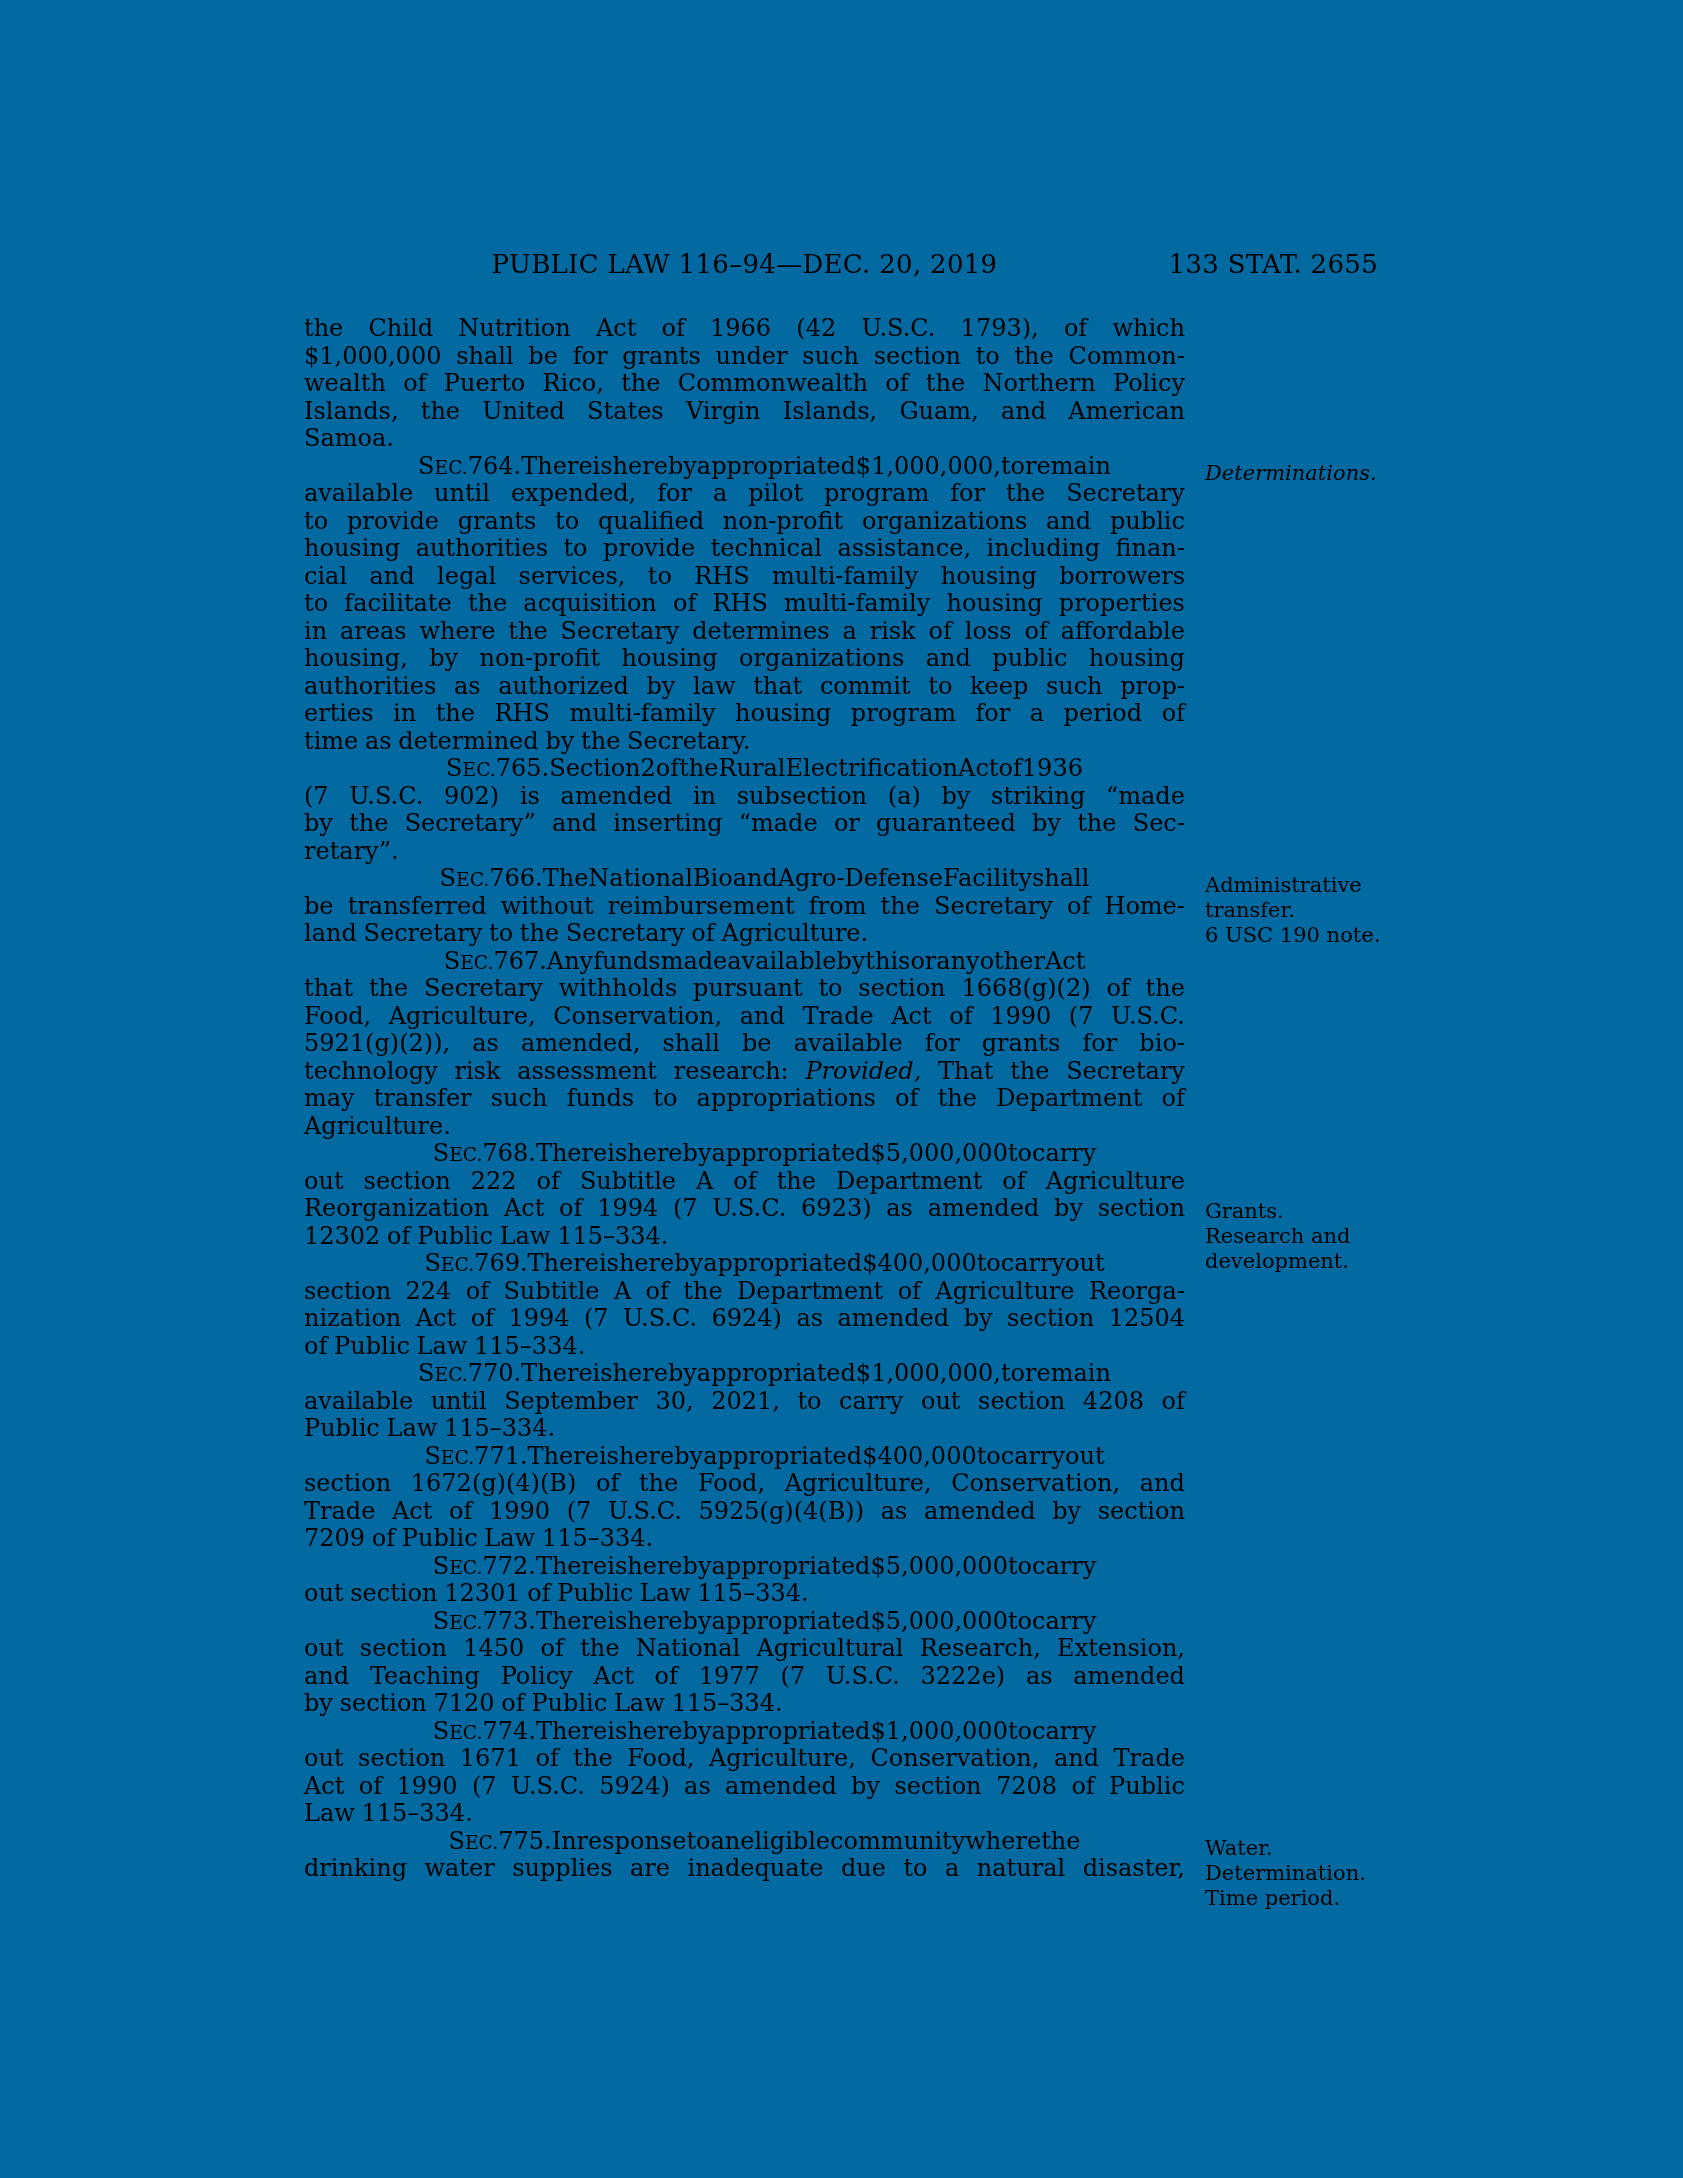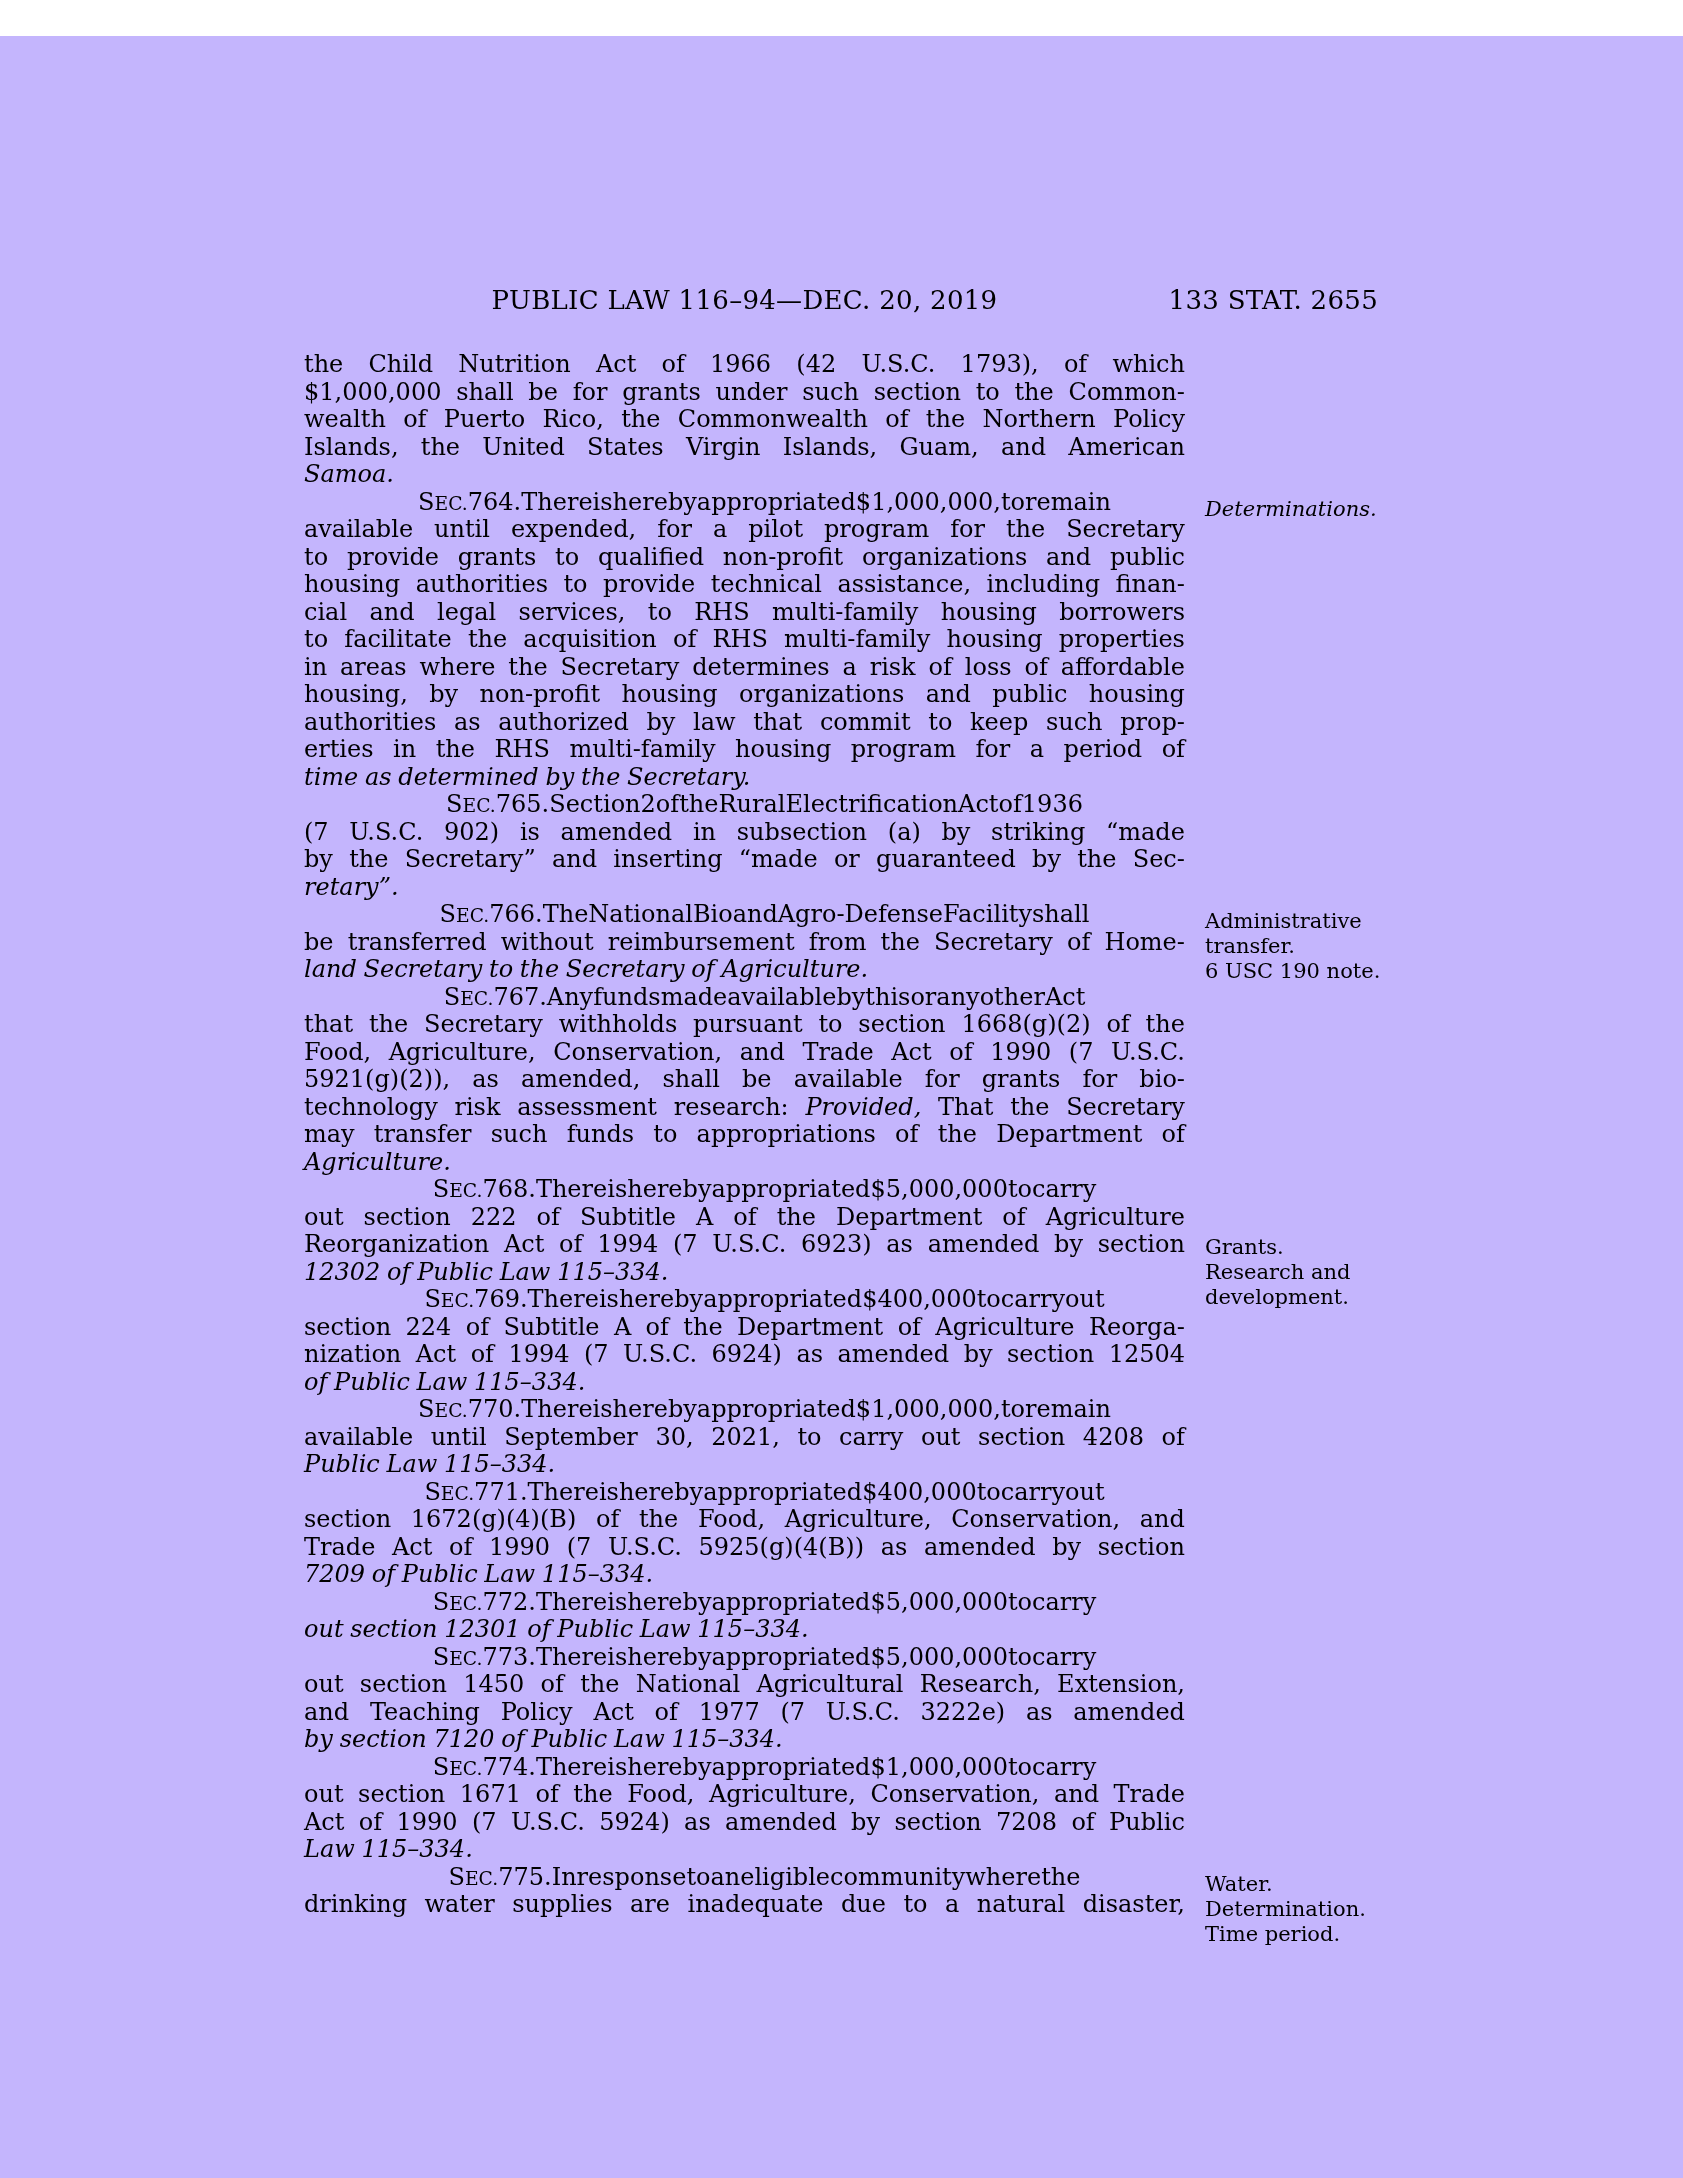--- a/index.html
+++ b/index.html
@@ -1,37 +1,37 @@
 <!DOCTYPE html>
 <html><head>
 <meta charset="utf-8">
 <style>
   html,body{margin:0;padding:0;}
   body{
     width:1683px;height:2178px;position:relative;
     background:#ffffff;color:#000000;
     font-family:"DejaVu Serif","Liberation Serif",serif;
   }
-  #page{position:absolute;inset:0;background:#c4b5fd;margin-top:36px;}
+  #page{position:absolute;inset:0;background:#0369a1;}
   #header{
     position:absolute;left:304px;top:248px;width:1074px;height:34px;
     font-size:26px;line-height:32px;
   }
   #header .title{position:absolute;left:0;top:0;width:881px;text-align:center;letter-spacing:0.3px;}
   #header .stat{position:absolute;right:0;top:0;letter-spacing:0.3px;}
   #body-col{
     position:absolute;left:304px;top:315px;width:881px;
     font-size:24px;
   }
   .para{position:relative;}
   .line{
     display:flex;justify-content:space-between;
     line-height:27.5px;height:27.5px;
   }
-  .line.last{justify-content:flex-start;gap:0.28em;font-style:italic;}
+  .line.last{justify-content:flex-start;gap:0.28em;}
   .line.indent{padding-left:40px;justify-content:center;}
   .it{font-style:italic;}
   .sc{font-size:0.78em;}
   .sidenote{
     position:absolute;left:calc(100% + 20px);width:193px;
     font-size:21px;line-height:25px;text-align:left;
   }
 </style>
 </head>
 <body>

